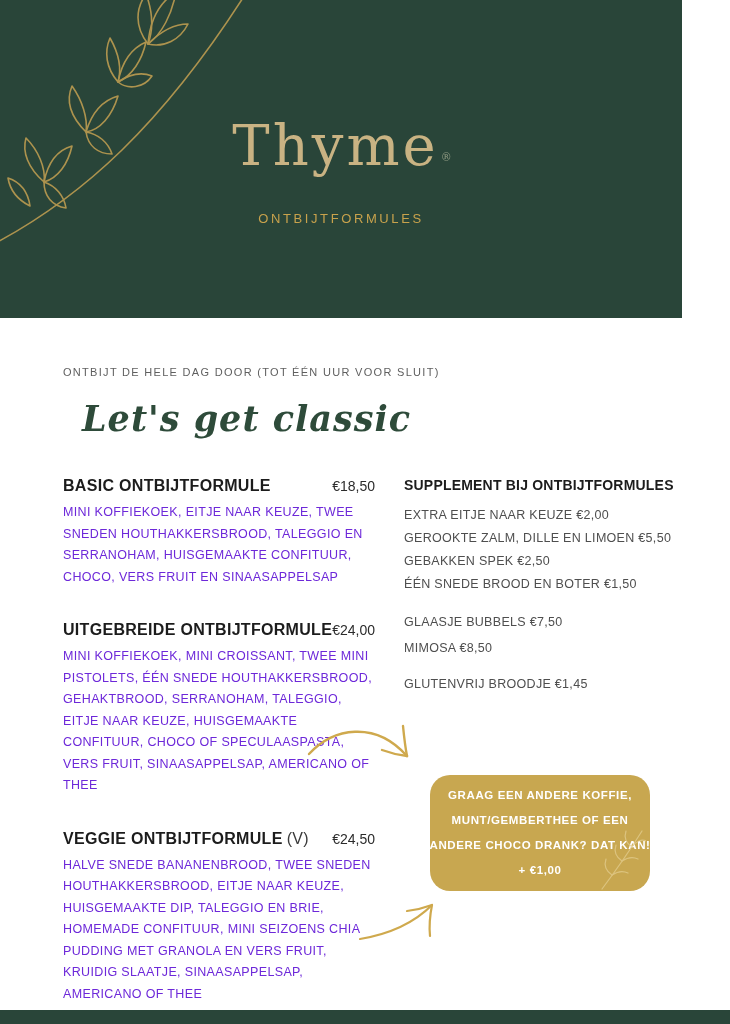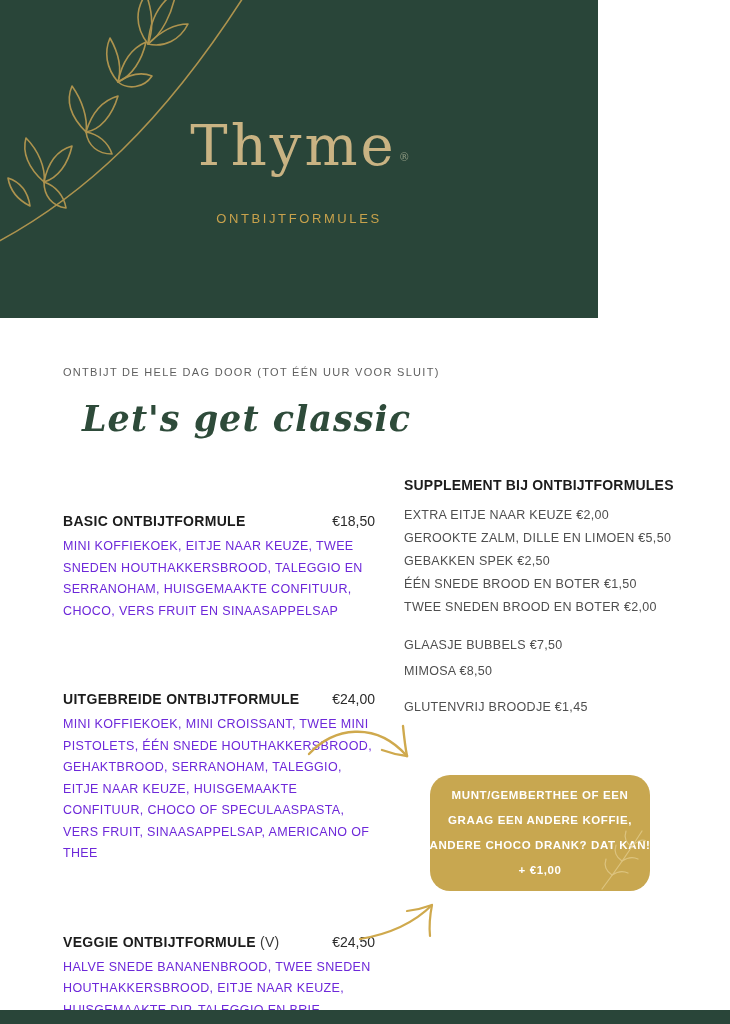--- a/index.html
+++ b/index.html
@@ -2,21 +2,21 @@
 <html><head>
 <meta charset="utf-8">
 <style>
   html,body{margin:0;padding:0;background:#e8e8e8;}
   .page{
     position:relative;width:730px;height:1024px;background:#ffffff;
     overflow:hidden;font-family:"Liberation Sans",sans-serif;
     margin:0 auto;
   }
   
-  .header{position:absolute;left:0;top:0;width:598px;height:318px;background:#294539;}
+  .header{position:absolute;left:0;top:0;width:682px;height:318px;background:#294539;}
   .sprig{position:absolute;left:0;top:0;}
   .brand{
     position:absolute;left:0;top:118px;width:100%;text-align:center;
     font-family:"DejaVu Serif",serif;font-size:56px;font-weight:400;
     color:#c9b383;letter-spacing:3px;line-height:1;
   }
   .brand .rmark{font-size:11px;letter-spacing:0;color:#8f9a82;position:relative;top:-4px;left:2px;}
   .header-sub{
     position:absolute;left:0;top:211px;width:100%;text-align:center;
     font-size:13px;font-weight:500;color:#c8a24c;letter-spacing:2.6px;
@@ -28,21 +28,21 @@
   }
   .script-heading{
     position:absolute;left:62px;top:398px;
     font-family:"DejaVu Serif",serif;font-style:italic;font-weight:700;
     font-size:35px;color:#2e4b3a;letter-spacing:1px;margin-left:20px;
   }
   
   .col-left{position:absolute;left:63px;top:477px;width:312px;}
   .menu-item{margin-bottom:33px;}
   .item-head{display:flex;justify-content:space-between;align-items:baseline;margin-bottom:7px;}
-  .item-name{font-size:14px;font-weight:700;color:#1c1c1c;letter-spacing:0.3px;margin-top:36px;}
+  .item-name{font-size:16px;font-weight:700;color:#1c1c1c;letter-spacing:0.3px;}
   .item-suffix{font-weight:400;color:#3a3a3a;margin-left:4px;}
   .item-price{font-size:14px;color:#2b2b2b;}
   .item-desc{
     margin:0;font-size:12.5px;color:#6d28d9;line-height:21.5px;letter-spacing:0.35px;
   }
   .col-right{position:absolute;left:404px;top:477px;width:258px;}
   .supp-title{font-size:14px;font-weight:700;color:#1c1c1c;letter-spacing:0.2px;white-space:nowrap;margin-bottom:15px;}
   .supp-line{font-size:12.5px;color:#4e4e4e;letter-spacing:0.3px;line-height:14px;margin-bottom:9px;white-space:nowrap;}
   .drinks{margin-top:24px;}
   .drink-line{font-size:12.5px;color:#4e4e4e;letter-spacing:0.3px;line-height:14px;margin-bottom:12px;white-space:nowrap;}
@@ -126,31 +126,30 @@
     </div>
 
   </div>
 
   <div class="col-right">
     <div class="supp-title">SUPPLEMENT BIJ ONTBIJTFORMULES</div>
     <div class="supp-line">EXTRA EITJE NAAR KEUZE €2,00</div>
     <div class="supp-line">GEROOKTE ZALM, DILLE EN LIMOEN €5,50</div>
     <div class="supp-line">GEBAKKEN SPEK €2,50</div>
     <div class="supp-line">ÉÉN SNEDE BROOD EN BOTER €1,50</div>
-    <div class="supp-line">TWEE SNEDEN BROOD EN BOTER €2,00</div>
     <div class="drinks">
       <div class="drink-line">GLAASJE BUBBELS €7,50</div>
       <div class="drink-line">MIMOSA €8,50</div>
     </div>
     <div class="extra-line">GLUTENVRIJ BROODJE €1,45</div>
   </div>
 
   <div class="promo-box">
+    <div class="promo-line">GRAAG EEN ANDERE KOFFIE,</div>
     <div class="promo-line">MUNT/GEMBERTHEE OF EEN</div>
-    <div class="promo-line">GRAAG EEN ANDERE KOFFIE,</div>
     <div class="promo-line">ANDERE CHOCO DRANK? DAT KAN!</div>
     <div class="promo-line">+ €1,00</div>
     <svg class="promo-sprig" width="58" height="62" viewBox="0 0 58 62">
       <g fill="none" stroke="#e3cd8f" stroke-width="1.2" stroke-linecap="round">
         <path d="M54,2 C44,18 32,36 14,60"></path>
         <path d="M44,18 C38,14 36,8 38,2"></path>
         <path d="M44,18 C48,12 54,10 58,12"></path>
         <path d="M34,32 C28,28 26,22 28,16"></path>
         <path d="M34,32 C40,28 46,28 50,30"></path>
         <path d="M24,46 C18,42 16,36 18,30"></path>

